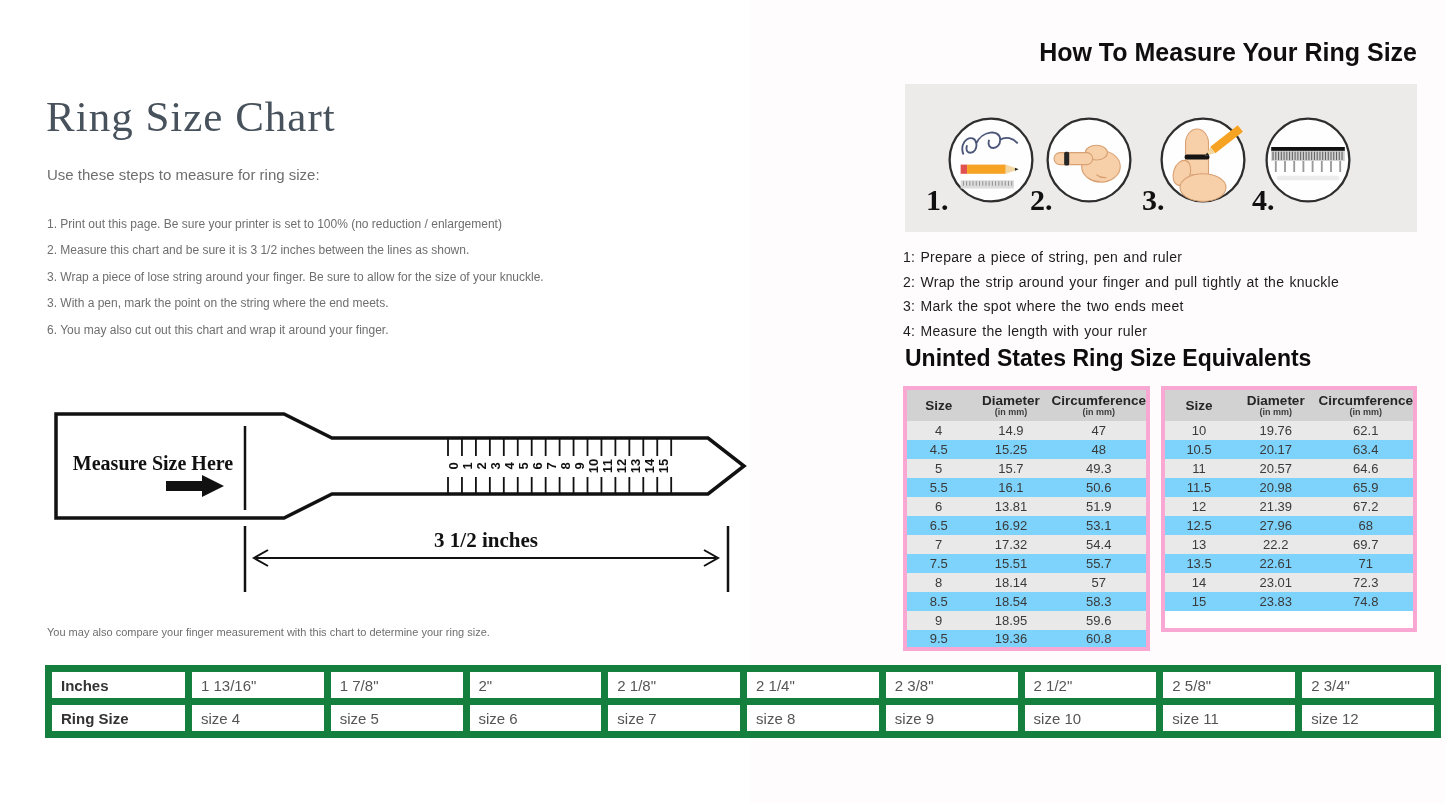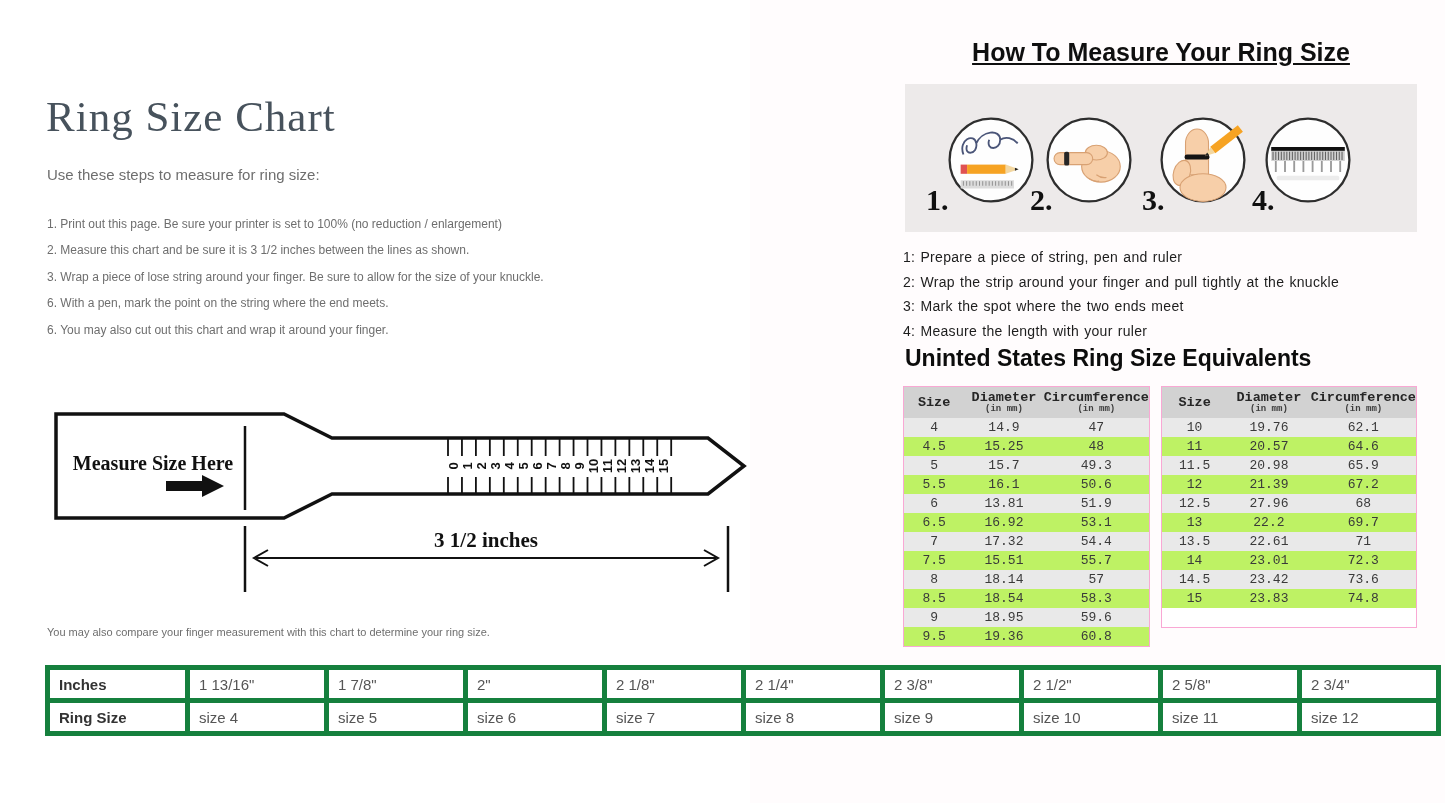--- a/index.html
+++ b/index.html
@@ -21,40 +21,40 @@
   .sizer-svg .outline { fill:#fff; stroke:#111; stroke-width:3.5; stroke-linejoin:miter; }
   .sizer-svg .mline { stroke:#111; stroke-width:2.5; }
   .sizer-svg .aline { stroke:#111; stroke-width:2; fill:none; }
   .sizer-svg .serif-bold { font-family:"Liberation Serif", serif; font-weight:700; fill:#111; }
   .sizer-svg .ticks { stroke:#111; stroke-width:1.8; fill:none; }
   .sizer-svg .scale-num { font:700 13px "Liberation Sans", sans-serif; fill:#111; }
 
   
   .conv-table { position:absolute; left:45px; top:665px; width:1396px; border-collapse:collapse;
                 background:#fff; table-layout:fixed; }
-  .conv-table th, .conv-table td { border:5px solid #15803d; height:33px; padding:4px 9px;
+  .conv-table th, .conv-table td { border:7px solid #15803d; height:33px; padding:4px 9px;
                                    font-size:15px; text-align:left; vertical-align:middle; }
   .conv-table th { font-weight:700; color:#333; width:140px; }
   .conv-table td { color:#555; }
 
   
-  .howto-title { position:absolute; left:905px; top:38px; width:512px; text-align:center;
-                 font-weight:700; font-size:25px; color:#0f0f0f;text-decoration:underline; }
+  .howto-title { position:absolute; left:905px; top:38px; width:512px; text-align:right;
+                 font-weight:700; font-size:25px; color:#0f0f0f; }
   .howto-panel { position:absolute; left:905px; top:84px; width:512px; height:148px;
                  background:var(--panel_bg,#edeaea); }
   .circle-icon { position:absolute; width:92px; height:92px; }
   .step-num { position:absolute; font-family:"Liberation Serif", serif; font-weight:700;
               font-size:30px; color:#101010; }
   .howto-steps { position:absolute; left:903px; top:245px; font-size:14px; color:var(--right_text,#1d1d1d);
                  letter-spacing:0.3px; word-spacing:1px; }
   .howto-steps p { line-height:24.6px; }
   .equiv-title { position:absolute; left:905px; top:345px; width:512px; text-align:left;
                  font-weight:700; font-size:23px; color:#0c0c0c; }
 
-  .eq-table { position:absolute; border-collapse:collapse; background:#bef264; border:1px solid #f9a8d4;font-family:Liberation Mono, monospace; }
+  .eq-table { position:absolute; border-collapse:collapse; background:#7dd3fc; border:4px solid #f9a8d4; }
   .eq-left  { left:903px;  top:386px; width:247px; }
   .eq-right { left:1161px; top:386px; width:256px; }
   .eq-table thead th { background:var(--table_header_bg,#d2d2d2); font-size:13.5px; font-weight:700;
                        color:#262626; padding:3px 0 4px; text-align:center; }
   .eq-table thead .u { display:block; font-size:9px; font-weight:700; color:#3c3c3c; line-height:9px; }
   .eq-table tbody td { font-size:13px; color:#3a3a3a; text-align:center; height:19px; padding:0; }
   .eq-table tbody tr:nth-child(odd) td { background:var(--table_stripe_bg,#e9e9e9); }
   .eq-table tbody tr.filler td { background:#fff; }
   .col-size { width:28%; } .col-diam { width:34%; } .col-circ { width:38%; }
 </style>
@@ -63,21 +63,21 @@
 
 <div class="canvas">
   <div class="right-tint"></div>
 
   <h1 class="page-title">Ring Size Chart</h1>
   <p class="subtitle">Use these steps to measure for ring size:</p>
   <div class="steps-list">
       <p>1. Print out this page. Be sure your printer is set to 100% (no reduction / enlargement)</p>
       <p>2. Measure this chart and be sure it is 3 1/2 inches between the lines as shown.</p>
       <p>3. Wrap a piece of lose string around your finger. Be sure to allow for the size of your knuckle.</p>
-      <p>6. With a pen, mark the point on the string where the end meets.</p>
+      <p>3. With a pen, mark the point on the string where the end meets.</p>
       <p>6. You may also cut out this chart and wrap it around your finger.</p>
     </div>
 
   <svg class="sizer-svg" viewBox="0 0 700 196">
     <path class="outline" d="M4,8 H232 L280,32 H656 L692,60 L656,88 H280 L232,112 H4 Z"></path>
     <line class="mline" x1="193" y1="20" x2="193" y2="104"></line>
     <text class="serif-bold" x="101" y="64" text-anchor="middle" font-size="20">Measure Size Here</text>
     <polygon fill="#111" points="114,75 150,75 150,69 172,80 150,91 150,85 114,85"></polygon>
     <path class="ticks" d="M396 33 V50 M409.95 33 V50 M423.9 33 V50 M437.85 33 V50 M451.8 33 V50 M465.75 33 V50 M479.7 33 V50 M493.65 33 V50 M507.6 33 V50 M521.55 33 V50 M535.5 33 V50 M549.45 33 V50 M563.4 33 V50 M577.35 33 V50 M591.3 33 V50 M605.25 33 V50 M619.2 33 V50"></path>
     <path class="ticks" d="M396 71 V88 M409.95 71 V88 M423.9 71 V88 M437.85 71 V88 M451.8 71 V88 M465.75 71 V88 M479.7 71 V88 M493.65 71 V88 M507.6 71 V88 M521.55 71 V88 M535.5 71 V88 M549.45 71 V88 M563.4 71 V88 M577.35 71 V88 M591.3 71 V88 M605.25 71 V88 M619.2 71 V88"></path>
@@ -280,20 +280,25 @@
           <th class="col-circ">Circumference<span class="u">(in mm)</span></th>
         </tr>
       </thead>
     <tbody id="eq-right-body">
         <tr>
           <td>10</td>
           <td>19.76</td>
           <td>62.1</td>
         </tr>
         <tr>
+          <td>10.5</td>
+          <td>20.17</td>
+          <td>63.4</td>
+        </tr>
+        <tr>
           <td>11</td>
           <td>20.57</td>
           <td>64.6</td>
         </tr>
         <tr>
           <td>11.5</td>
           <td>20.98</td>
           <td>65.9</td>
         </tr>
         <tr>
@@ -315,25 +320,20 @@
           <td>13.5</td>
           <td>22.61</td>
           <td>71</td>
         </tr>
         <tr>
           <td>14</td>
           <td>23.01</td>
           <td>72.3</td>
         </tr>
         <tr>
-          <td>14.5</td>
-          <td>23.42</td>
-          <td>73.6</td>
-        </tr>
-        <tr>
           <td>15</td>
           <td>23.83</td>
           <td>74.8</td>
         </tr>
         <tr class="filler">
           <td colspan="3" style="height: 19px;"></td>
         </tr>
       </tbody>
   </table>
 </div>

